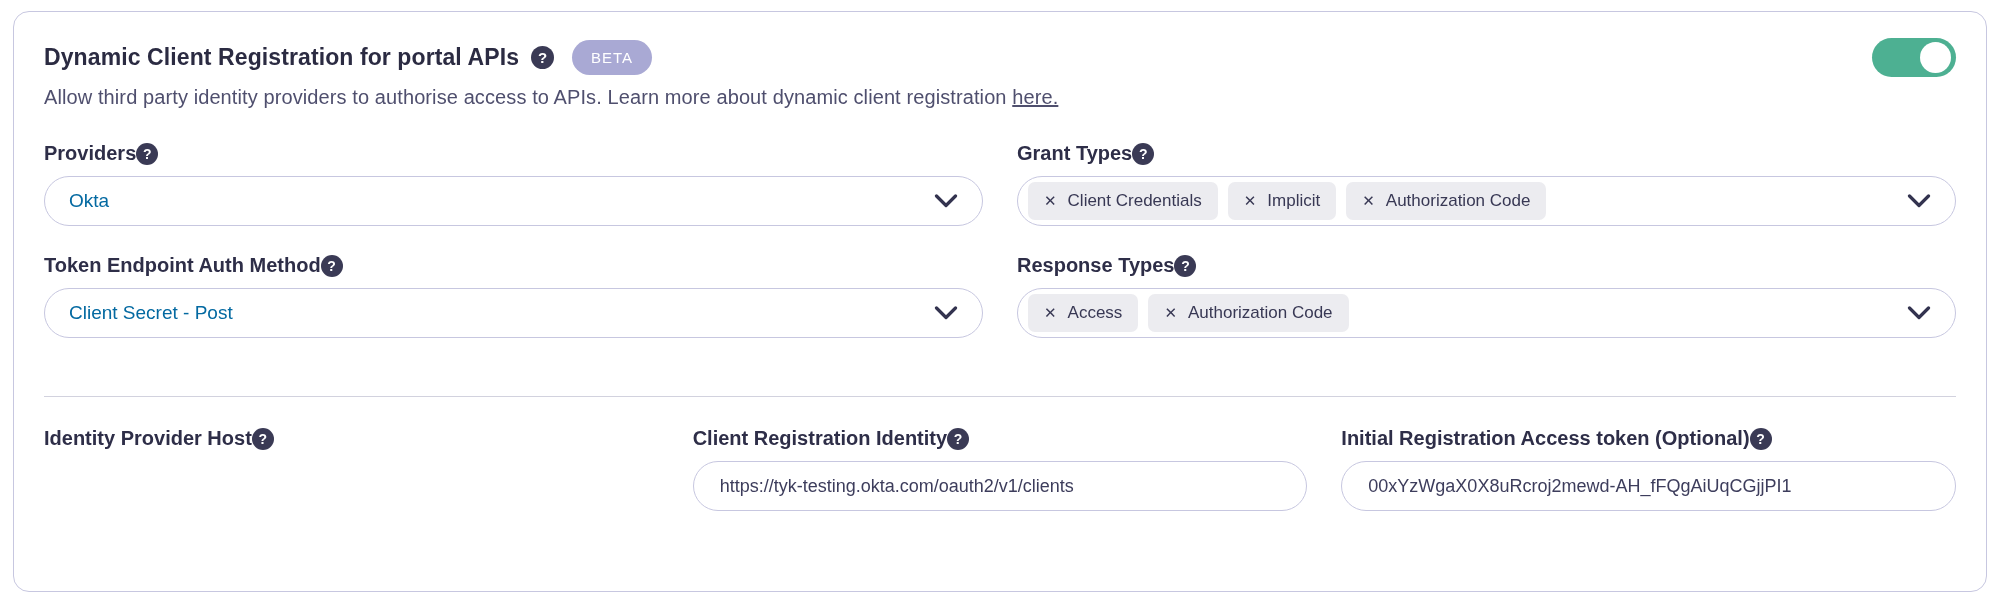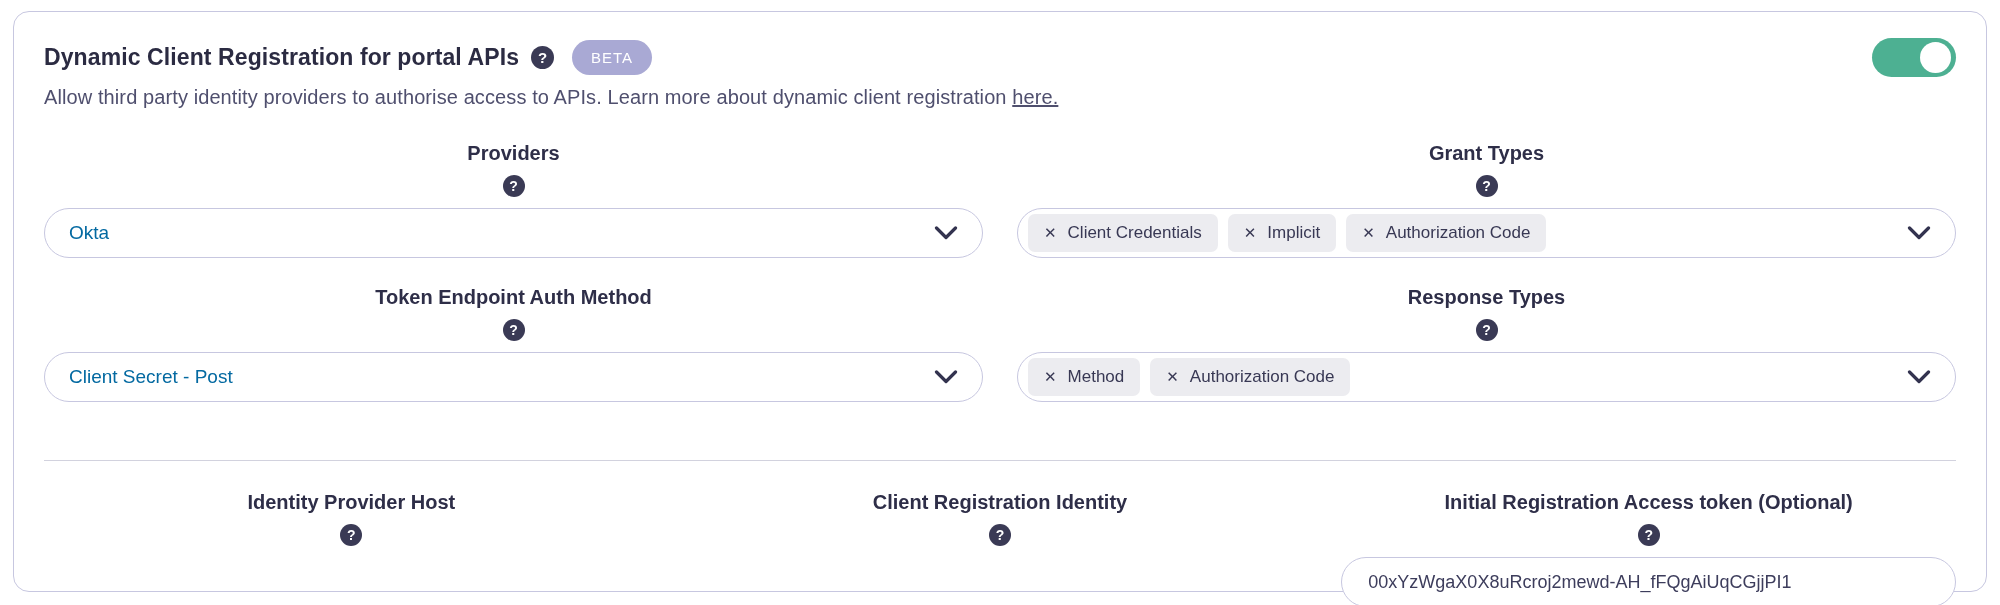--- a/index.html
+++ b/index.html
@@ -85,23 +85,21 @@
   .form-grid {
     margin-top: 33px;
     display: grid;
     grid-template-columns: 1fr 1fr;
     column-gap: 34px;
     row-gap: 28px;
   }
   .field-label-row {
     display: flex;
     align-items: center;
-    gap: 10px;
     margin-bottom: 11px;
-    flex-direction: column;
   }
   .field-label-row .help-icon { width: 22px; height: 22px; font-size: 14px; }
   .field-label {
     font-size: 20px;
     font-weight: 700;
     color: #2e2e48;
   }
   .control {
     height: 50px;
     border: 1.6px solid #c7c7e0;
@@ -240,21 +238,21 @@
     </div>
 
     <div class="field">
       <div class="field-label-row">
         <span class="field-label">Response Types</span>
         <span class="help-icon">?</span>
       </div>
       <div class="control multiselect">
         <span class="tag">
           <span class="tag-x">✕</span>
-          <span>Method</span>
+          <span>Access</span>
         </span>
         <span class="tag">
           <span class="tag-x">✕</span>
           <span>Authorization Code</span>
         </span>
         <span class="chevron">
           <svg width="24" height="14" viewBox="0 0 24 14">
               <path d="M2.5 2 L12 11.5 L21.5 2" stroke="#33334f" stroke-width="3.2" fill="none" stroke-linecap="round" stroke-linejoin="round"></path>
             </svg>
         </span>
@@ -271,20 +269,21 @@
         <span class="field-label">Identity Provider Host</span>
         <span class="help-icon">?</span>
       </div>
     </div>
 
     <div class="field">
       <div class="field-label-row">
         <span class="field-label">Client Registration Identity</span>
         <span class="help-icon">?</span>
       </div>
+      <input class="text-input" type="text" value="https://tyk-testing.okta.com/oauth2/v1/clients" style="">
     </div>
 
     <div class="field">
       <div class="field-label-row">
         <span class="field-label">Initial Registration Access token (Optional)</span>
         <span class="help-icon">?</span>
       </div>
       <input class="text-input" type="text" value="00xYzWgaX0X8uRcroj2mewd-AH_fFQgAiUqCGjjPI1" style="">
     </div>
   </div>

